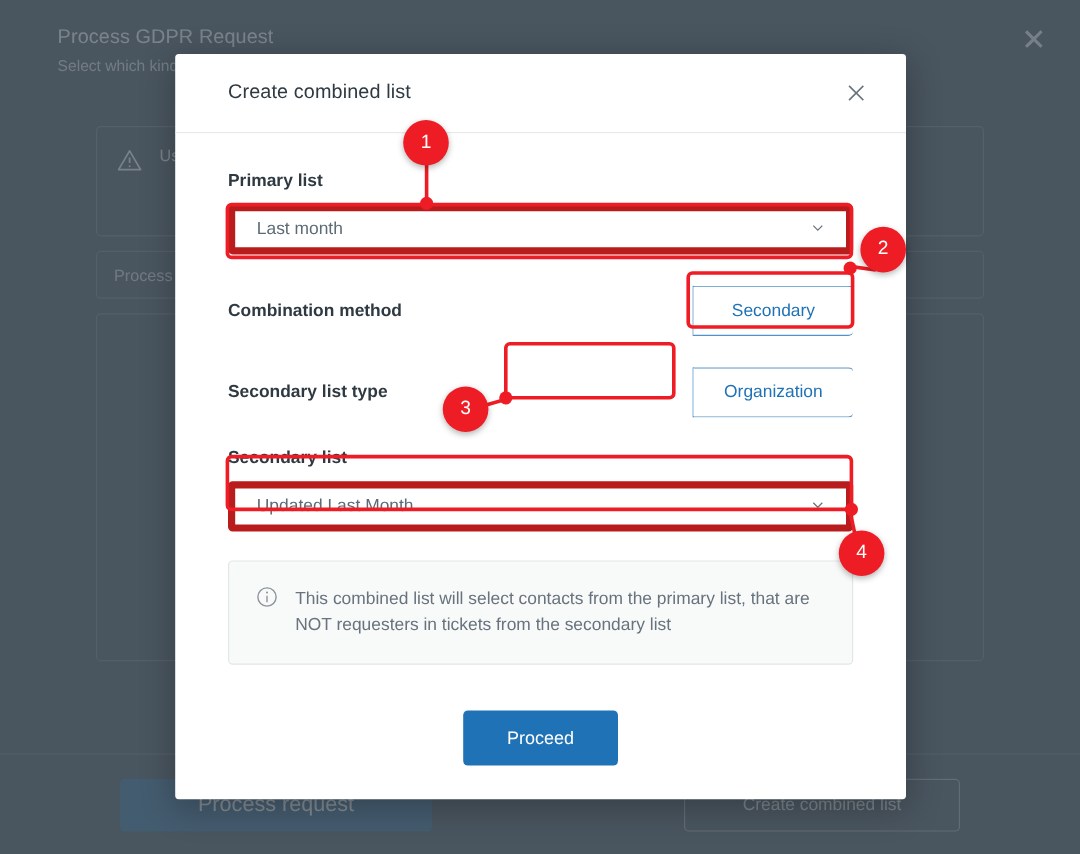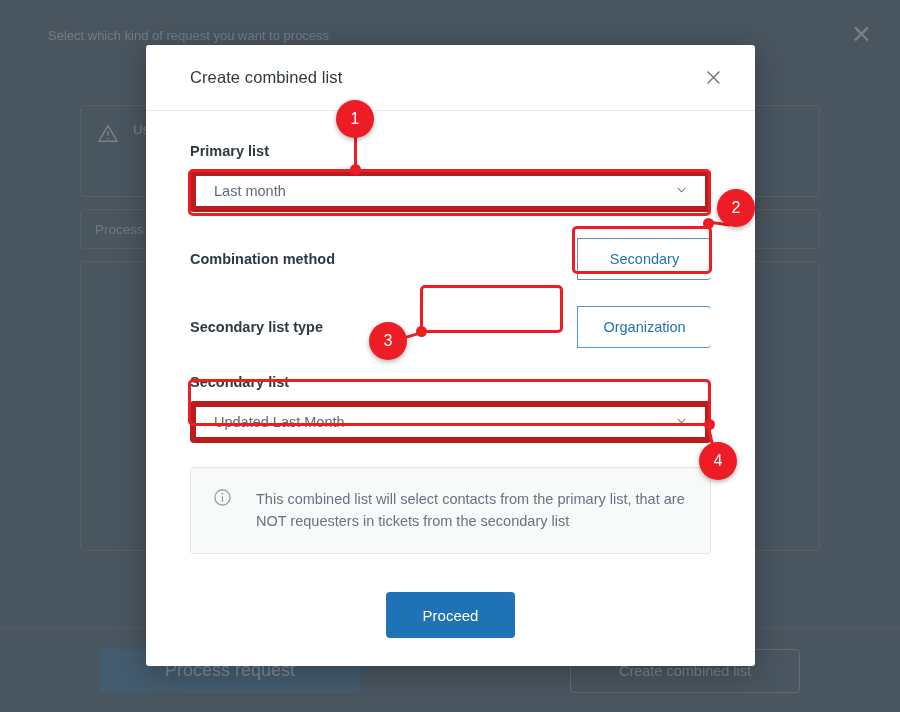--- a/index.html
+++ b/index.html
@@ -248,21 +248,21 @@
   }
   .toggle-group .toggle-btn.selected:first-child { border-right: 1px solid #1f72b5; }
 
   .info-box {
     margin-top: 24px;
     border: 1px solid #e2e6e9;
     border-radius: 4px;
     background: #f8f9f9;
     padding: 20px 22px;
     display: flex;
-    gap: 24px;
+    gap: 14px;
     align-items: flex-start;
   }
   .info-text {
     font-size: 14.5px;
     line-height: 1.55;
     color: #68737d;
   }
 
   #modal-footer {
     position: absolute;
@@ -318,20 +318,21 @@
     background: #ee1d25;
   }
 </style>
 </head>
 <body>
 
 <div id="backdrop">
   <div id="bg-page">
 
     <div id="bg-header">
+      <div id="bg-title">Process GDPR Request</div>
       <div id="bg-subtitle">Select which kind of request you want to process</div>
     </div>
     <div id="bg-close">✕</div>
 
     <div id="bg-body">
 
       <div class="bg-warning">
         <span class="bg-warning-icon">
           <svg width="22" height="22" viewBox="0 0 24 24" fill="none" stroke="#e3e9ec" stroke-width="1.6">
             <path d="M12 3 L22 20 L2 20 Z" stroke-linejoin="round"></path>

